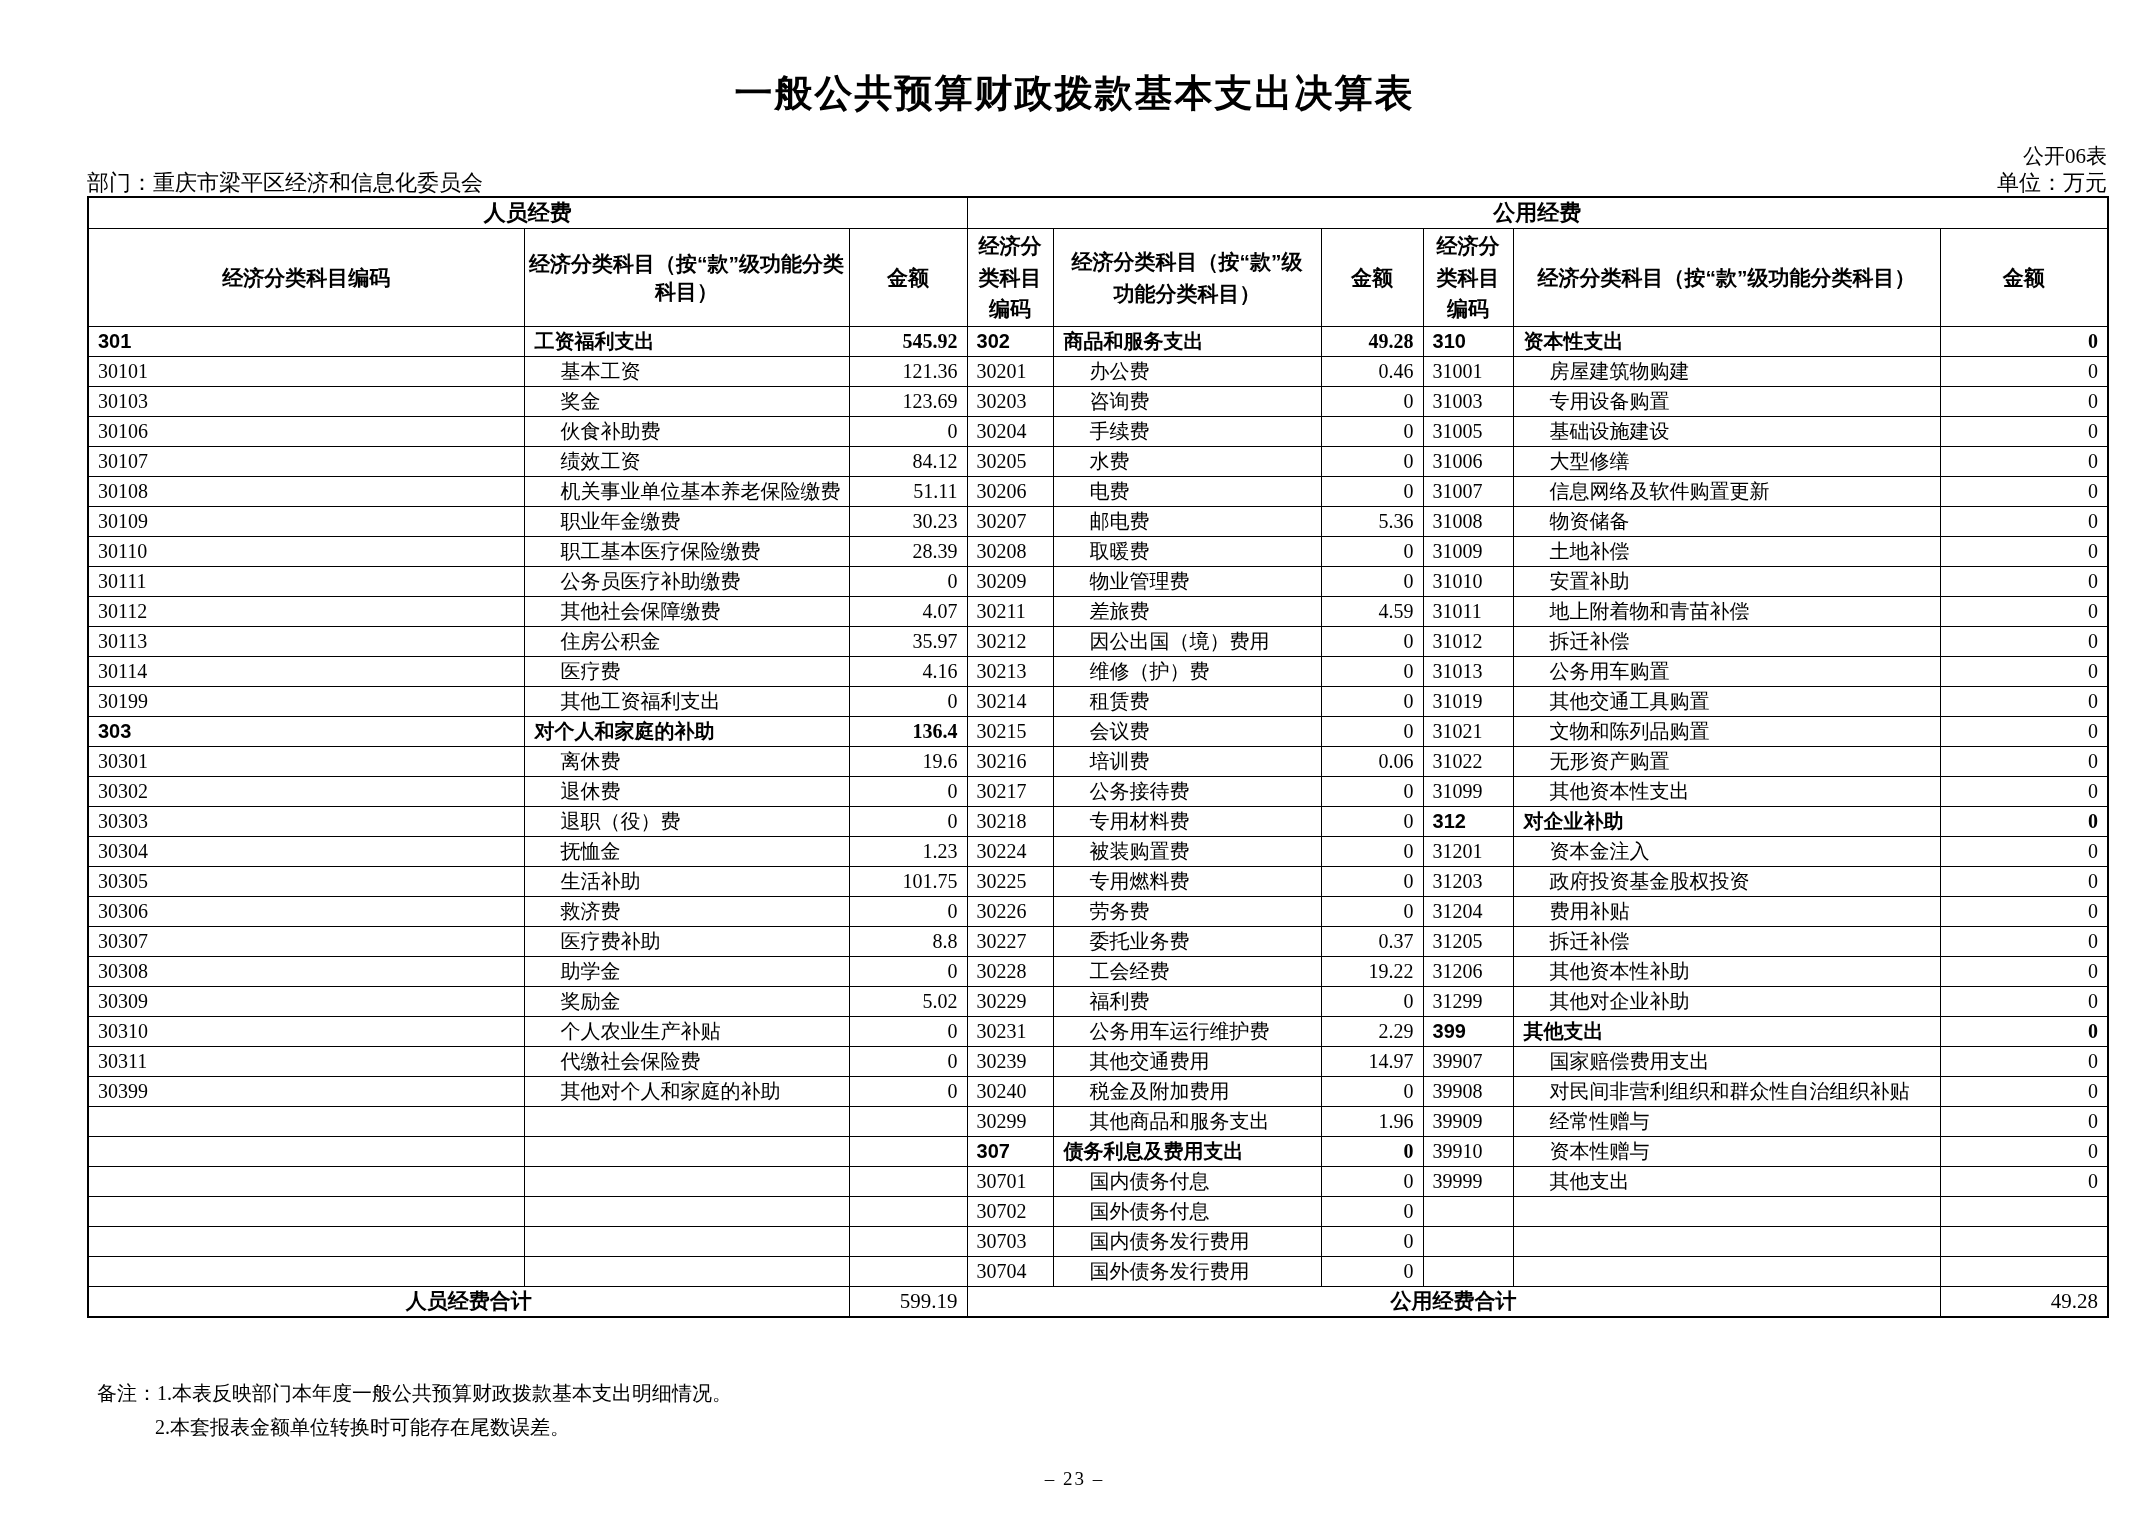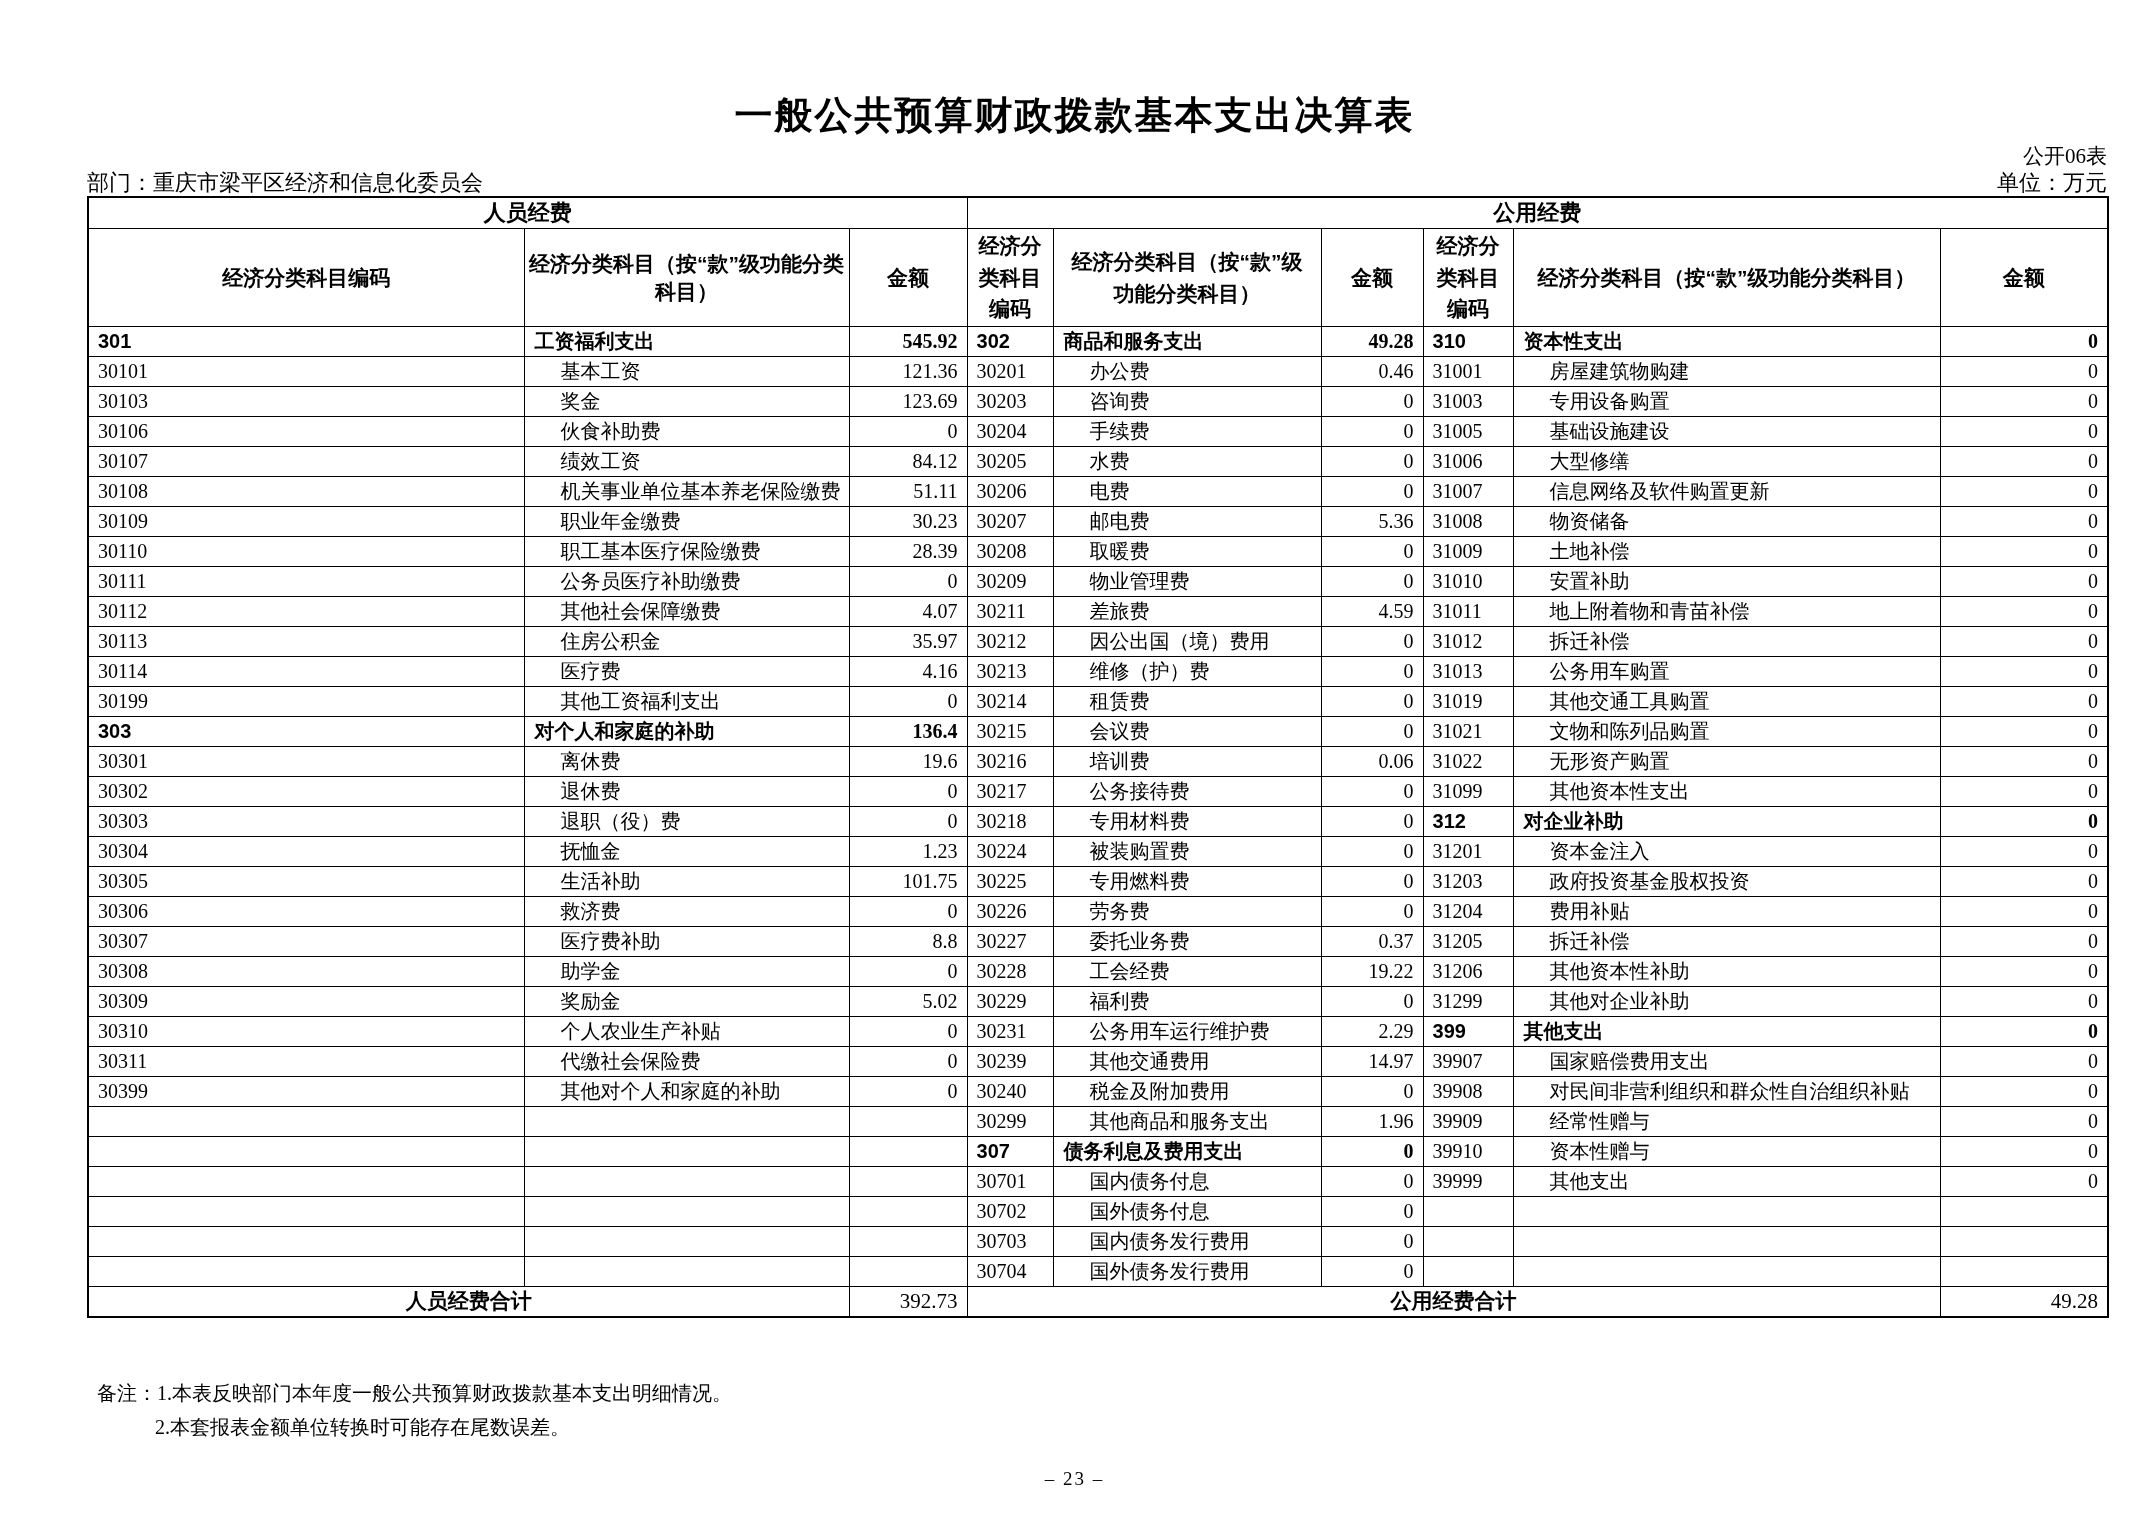--- a/index.html
+++ b/index.html
@@ -7,21 +7,21 @@
   body {
     width: 2149px; height: 1520px;
     position: relative;
     font-family: "Liberation Serif", "DejaVu Serif", serif;
     color: #000;
     overflow: hidden;
   }
   .sheet { position: absolute; left: 0; top: 0; width: 2149px; height: 1520px; }
 
   .doc-title {
-    position: absolute; top: 90px; left: 0; width: 2149px;
+    position: absolute; top: 68px; left: 0; width: 2149px;
     text-align: center;
     font-family: "Liberation Sans", "DejaVu Sans", sans-serif;
     font-weight: bold; font-size: 38px; letter-spacing: 2px;
   }
   .meta-table-no {
     position: absolute; top: 142px; left: 87px; width: 2020px;
     text-align: right; font-size: 21px;
   }
   .meta-line {
     position: absolute; top: 168px; left: 87px; width: 2020px;
@@ -480,21 +480,21 @@
           <td class="subject indent">国外债务发行费用</td>
           <td class="amount">0</td>
           <td class="code"></td>
           <td class="subject"></td>
           <td class="amount"></td>
         </tr>
       </tbody>
     <tfoot>
       <tr class="footer-row">
         <td colspan="2" class="foot-label">人员经费合计</td>
-        <td class="amount">392.73</td>
+        <td class="amount">599.19</td>
         <td colspan="5" class="foot-label">公用经费合计</td>
         <td class="amount">49.28</td>
       </tr>
     </tfoot>
   </table>
 
   <div class="notes">
     <div class="note-line1">备注：1.本表反映部门本年度一般公共预算财政拨款基本支出明细情况。</div>
     <div class="note-line2">2.本套报表金额单位转换时可能存在尾数误差。</div>
   </div>

